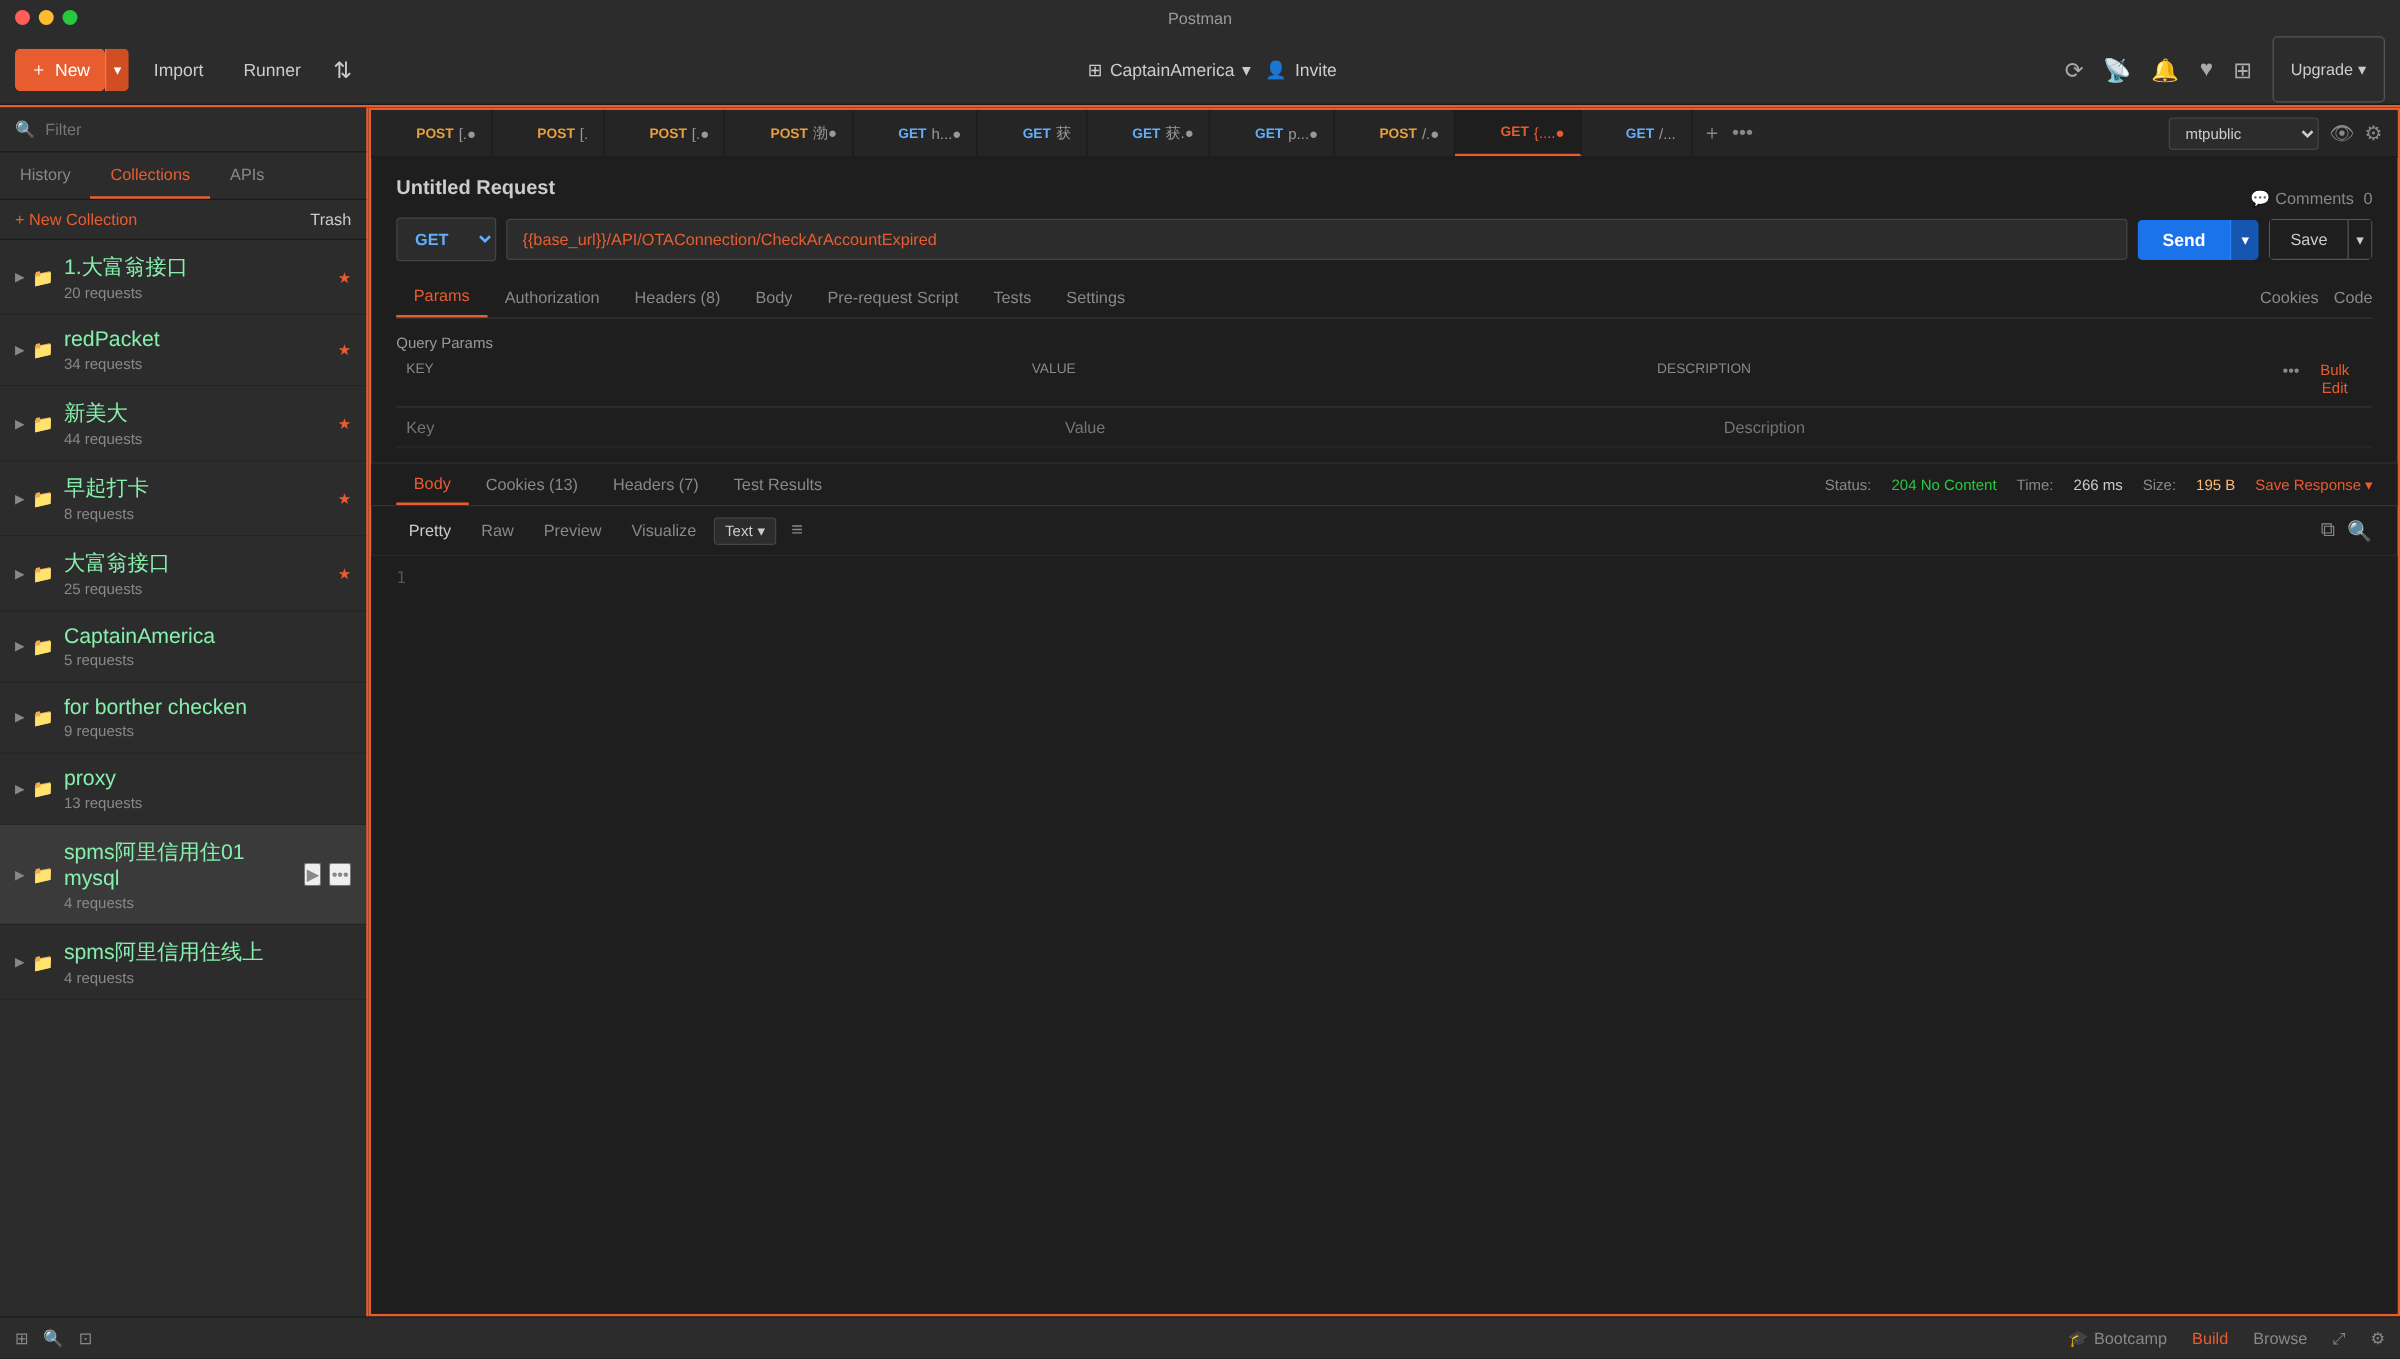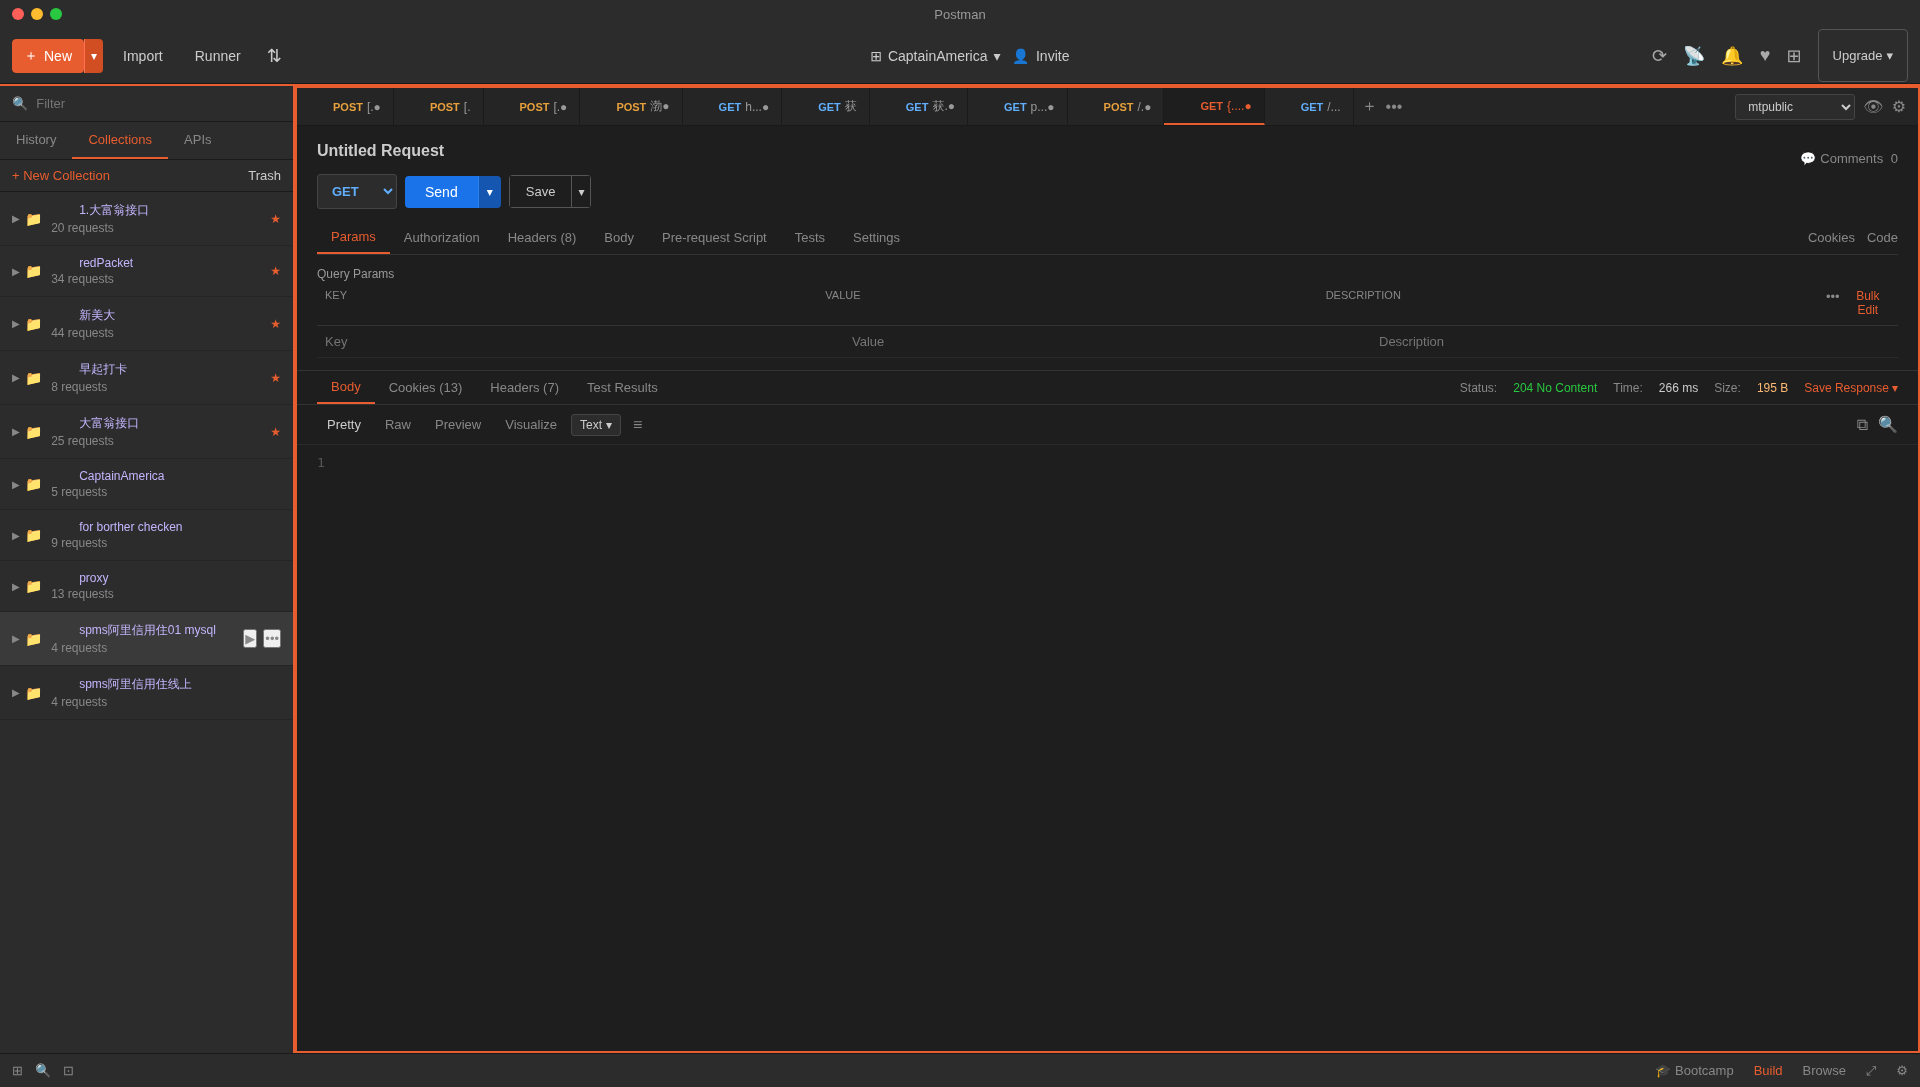--- a/index.html
+++ b/index.html
@@ -204,21 +204,21 @@
       display: flex;
       align-items: center;
       padding: 10px 12px;
       cursor: pointer;
       border-bottom: 1px solid #252525;
       position: relative;
     }
     .collection-item.highlighted { background: #3a3a3a; }
     .caret-icon { color: #888; font-size: 10px; margin-right: 6px; }
     .folder-icon { color: #888; font-size: 14px; margin-right: 8px; }
-    .collection-name { color: #c4b5fd; font-size: 12px; flex: 1; margin-left: 28px; }
+    .collection-name { color: #86efac; font-size: 17px; flex: 1; }
     .collection-meta { color: #888; font-size: 12px; margin-top: 2px; }
     .collection-star { color: #e85d2f; margin-left: 6px; font-size: 12px; }
     .collection-info { flex: 1; }
     .collection-actions {
       display: flex;
       gap: 6px;
       align-items: center;
     }
     .action-icon { color: #888; font-size: 13px; }
 
@@ -345,21 +345,21 @@
       border-radius: 4px;
       overflow: hidden;
     }
     .send-btn {
       background: #1a73e8;
       color: white;
       border: none;
       padding: 8px 20px;
       cursor: pointer;
       font-size: 14px;
-      font-weight: 400;
+      font-weight: 700;
     }
     .send-chevron {
       background: #1557b0;
       color: white;
       border: none;
       border-left: 1px solid #2980f0;
       padding: 8px 8px;
       cursor: pointer;
       font-size: 12px;
     }
@@ -810,20 +810,21 @@
       <div style="display:flex;align-items:center;justify-content:space-between;">
         <h2 class="request-title">Untitled Request</h2>
         <div style="color:#888;font-size:13px;">
           <span>💬</span>
           <span>Comments</span>
           <span style="margin-left:4px;">0</span>
         </div>
       </div>
       <div class="request-bar">
         <select class="method-select"><option>GET</option></select>
+        <input class="url-input" type="text" value="{{base_url}}/API/OTAConnection/CheckArAccountExpired" style="">
         <div class="send-btn-wrap">
           <button class="send-btn">Send</button>
           <button class="send-chevron">▾</button>
         </div>
         <div class="save-btn-wrap">
           <button class="save-btn">Save</button>
           <button class="save-chevron">▾</button>
         </div>
       </div>
 

